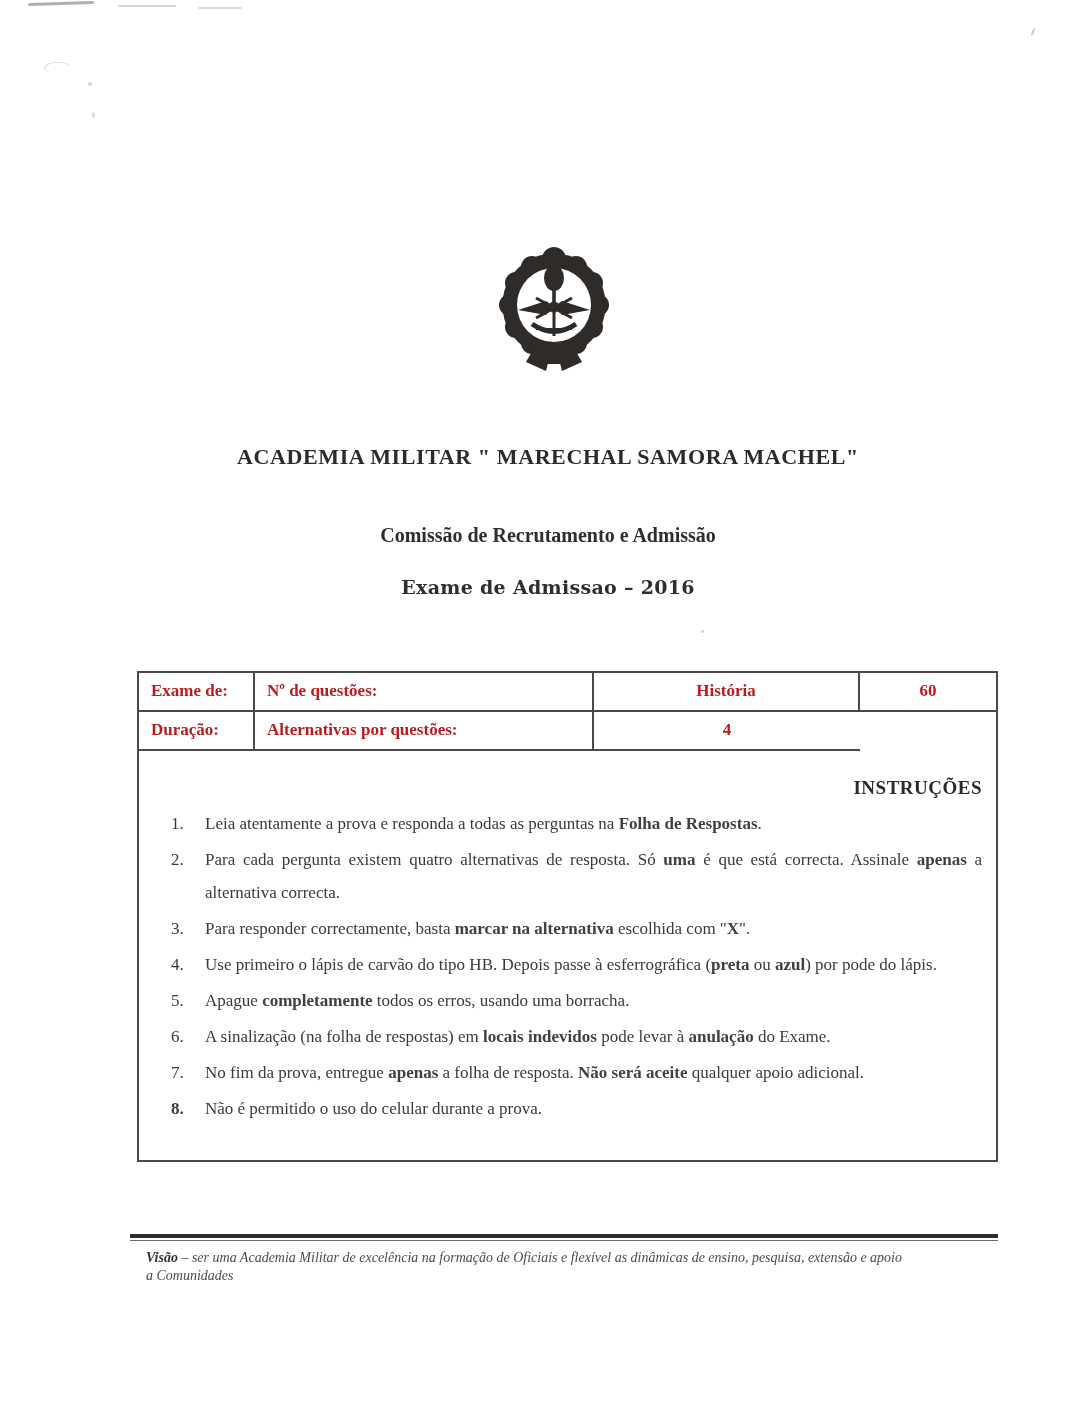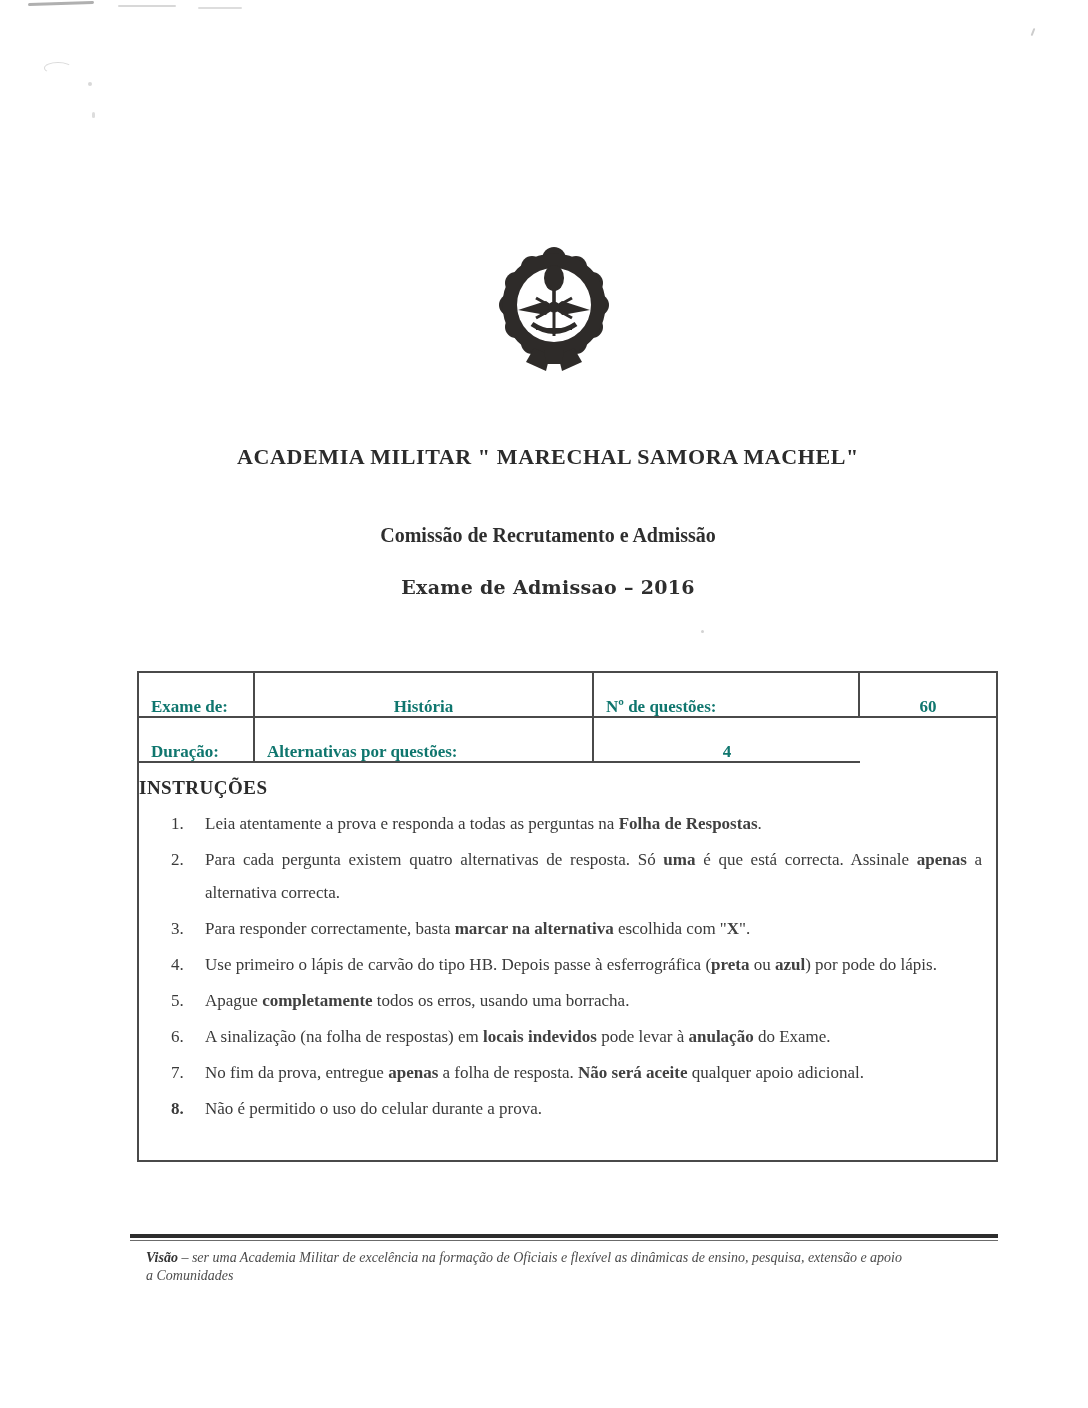--- a/index.html
+++ b/index.html
@@ -34,33 +34,33 @@
     font-family:"DejaVu Serif", serif; color:#2e2e2e; letter-spacing:0.3px;
   }
 
   
   .doc-box {
     position:absolute; left:137px; top:671px; width:861px; height:491px;
     border:2px solid #4a4a4a; box-sizing:border-box; background:#fff;
   }
   .info-grid { display:grid; grid-template-columns:116px 339px 266px 1fr; }
   .cell {
-    height:45px; box-sizing:border-box;
+    height:39px; box-sizing:border-box;
     border-bottom:2px solid #4a4a4a;
-    padding:24px 10px 0 12px;
-    font-weight:bold; font-size:17px; color:#0f766e;
+    padding:8px 10px 0 12px;
+    font-weight:bold; font-size:17px; color:#b91c1c;
     white-space:nowrap; overflow:hidden;
   }
   .cell.br { border-right:2px solid #4a4a4a; }
   .cell.ctr { text-align:center; padding-left:0; padding-right:0; }
 
   .instructions { padding:10px 14px 0 0; }
   .inst-heading {
-    text-align:left; font-size:19px; font-weight:bold;
-    letter-spacing:0.5px; color:#2b2b2b; margin:4px 0 8px 0;
+    text-align:right; font-size:19px; font-weight:bold;
+    letter-spacing:0.5px; color:#2b2b2b; margin:16px 0 8px 0;
   }
   .inst-item { display:flex; line-height:33px; font-size:17px; margin-bottom:3px; color:#3a3a3a; }
   .inst-num { flex:0 0 auto; margin-left:32px; width:26px; text-align:left; }
   .inst-num.b { font-weight:bold; }
   .inst-text { flex:1; text-align:justify; padding-left:8px; }
   .inst-text b { color:#404040; }
 
   
   .footer-rule-thick { position:absolute; left:130px; top:1234px; width:868px; height:4px; background:#2d2d2d; }
   .footer-rule-thin  { position:absolute; left:130px; top:1240px; width:868px; height:1px; background:#6b6b6b; }
@@ -120,22 +120,22 @@
   </svg>
 </div>
 
 <div class="org-title">ACADEMIA MILITAR " MARECHAL SAMORA MACHEL"</div>
 <div class="committee">Comissão de Recrutamento e Admissão</div>
 <div class="exam-title">Exame de Admissao – 2016</div>
 
 <div class="doc-box">
   <div class="info-grid">
     <div class="cell br">Exame de:</div>
+    <div class="cell br">Nº de questões:</div>
     <div class="cell br ctr">História</div>
-    <div class="cell br">Nº de questões:</div>
     <div class="cell ctr">60</div>
     <div class="cell br">Duração:</div>
     <div class="cell br">Alternativas por questões:</div>
     <div class="cell ctr">4</div>
   </div>
 
   <div class="instructions">
     <div class="inst-heading">INSTRUÇÕES</div>
     <div>
         <div class="inst-item">

